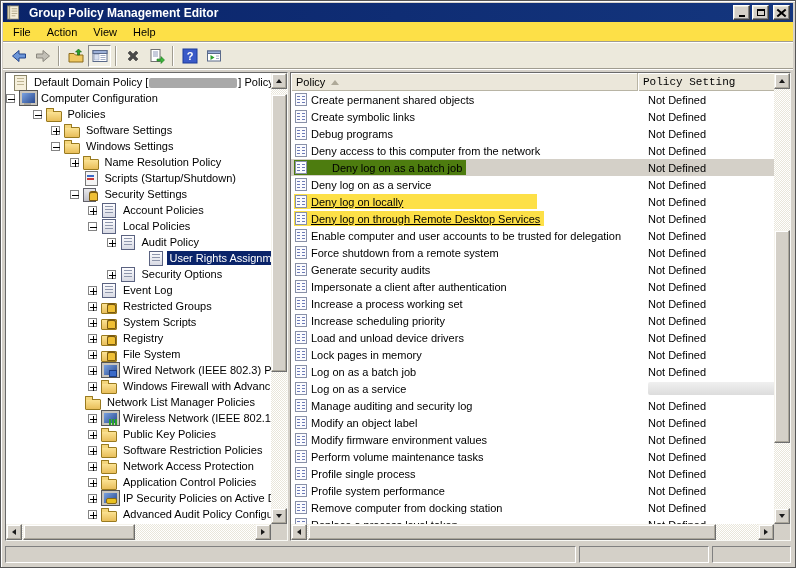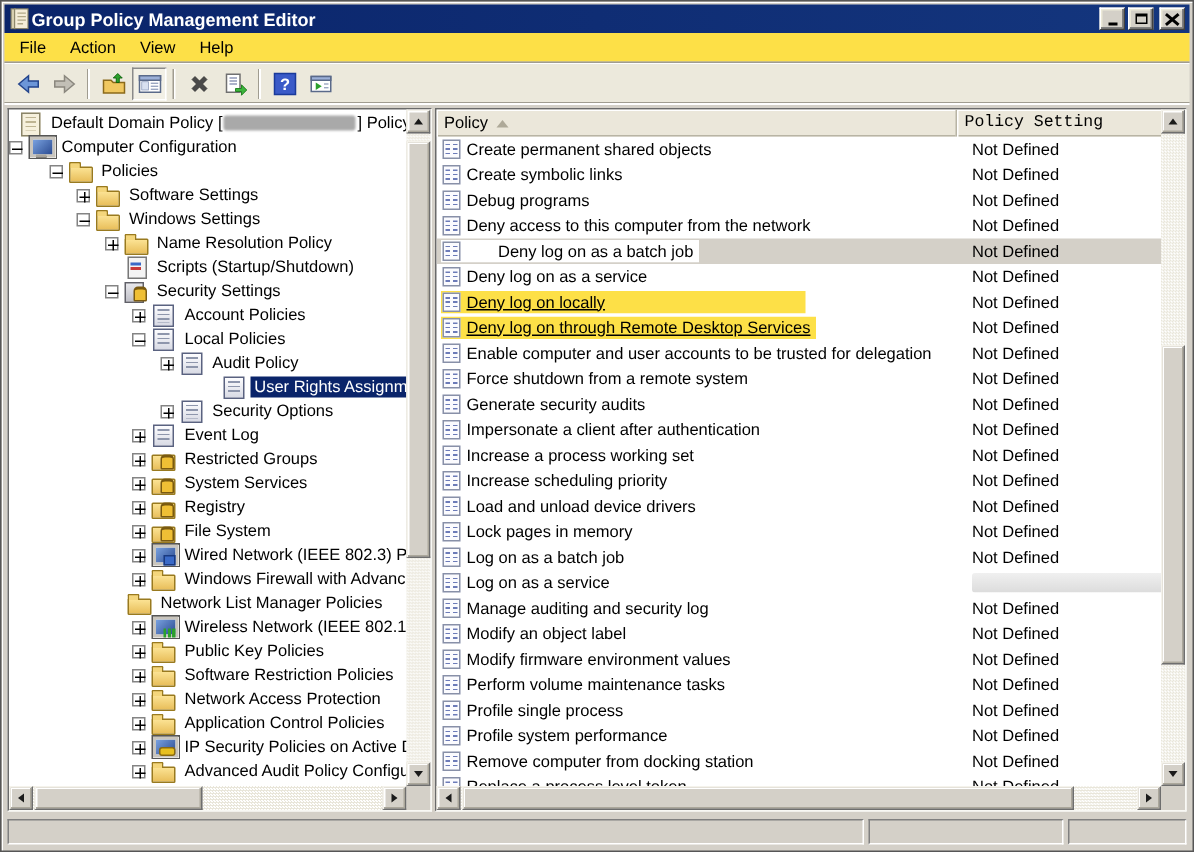--- a/index.html
+++ b/index.html
@@ -6,21 +6,21 @@
   *{box-sizing:border-box;}
   .win{
     width:796px;height:568px;margin:0;position:relative;
     background:#D4D0C8;border:1px solid #565656;padding:2px;
     display:flex;flex-direction:column;
     font-family:"Liberation Sans",sans-serif;font-size:11px;color:#000;
     box-shadow:inset 1px 1px 0 #fff;
   }
   
   .titlebar{height:19px;flex:0 0 19px;background:linear-gradient(90deg,#0A246A,#14367E);
-    display:flex;align-items:center;padding:0 3px;gap:0;}
+    display:flex;align-items:center;padding:0 3px;gap:8px;}
   .title-text{color:#fff;font-weight:bold;font-size:12px;flex:1;white-space:nowrap;overflow:hidden;}
   .title-icon{width:15px;height:15px;flex:0 0 15px;}
   .win-btns{display:flex;gap:2px;align-items:center;}
   .wbtn{width:17px;height:15px;background:#D4D0C8;border:1px solid;border-color:#fff #404040 #404040 #fff;
     box-shadow:inset -1px -1px 0 #808080,inset 1px 1px 0 #ECE9D8;
     display:flex;align-items:center;justify-content:center;padding:0;cursor:default;}
   .glyph-min{width:6px;height:2px;background:#000;margin-top:7px;}
   .glyph-max{width:8px;height:7px;border:1px solid #000;border-top:2px solid #000;}
   .glyph-x{position:relative;width:9px;height:8px;}
   .glyph-x::before,.glyph-x::after{content:"";position:absolute;left:-1px;top:3px;width:11px;height:2px;background:#000;}
@@ -109,21 +109,21 @@
   .hcell-policy{flex:0 0 347px;}
   .hcell-setting{flex:1;border-right:none;font-family:Liberation Mono, monospace;}
   .sort-asc{width:0;height:0;border-left:4px solid transparent;border-right:4px solid transparent;border-bottom:5px solid #AEA998;}
   .rows{position:absolute;top:18px;left:0;right:16px;bottom:16px;overflow:hidden;}
   .lrow{height:17px;display:flex;align-items:center;}
   .lrow.rsel{background:#D4D0C8;}
   .pcell{flex:0 0 347px;display:flex;align-items:center;overflow:hidden;padding-left:3px;white-space:nowrap;}
   .scell{flex:1;padding-left:10px;white-space:nowrap;overflow:hidden;}
   .hl{display:inline-flex;align-items:center;gap:4px;padding:1px 4px 1px 1px;}
   .hl.yellow{background:#fde047;min-width:243px;text-decoration:underline;}
-  .hl.olive{background:#ffffff;gap:25px;}
+  .hl.olive{background:#4d7c0f;gap:25px;}
   .doc-icon{width:12px;height:13px;flex:0 0 12px;background:#FBFBFE;border:1px solid #8890A8;position:relative;}
   .doc-icon::before,.doc-icon::after{content:"";position:absolute;top:2px;bottom:2px;width:3px;
     background:repeating-linear-gradient(180deg,#6C7BB8 0 1px,transparent 1px 3px);}
   .doc-icon::before{left:1px;}
   .doc-icon::after{right:1px;}
   .redact2{display:inline-block;width:128px;height:13px;border-radius:2px;
     background:linear-gradient(#F0F0F0,#DCDCDC);filter:blur(0.4px);vertical-align:middle;}
   
   .statusbar{height:22px;flex:0 0 22px;position:relative;background:#D4D0C8;}
   .spanel{position:absolute;top:3px;height:17px;border:1px solid;border-color:#808080 #fff #fff #808080;background:#D4D0C8;}
@@ -314,21 +314,21 @@
             <span class="tlabel">Event Log</span>
           </div>
           <div class="trow" style="padding-left: 82px;">
             <span class="exp plus"></span>
             <span class="ticon i-folder-lock"></span>
             <span class="tlabel">Restricted Groups</span>
           </div>
           <div class="trow" style="padding-left: 82px;">
             <span class="exp plus"></span>
             <span class="ticon i-folder-lock"></span>
-            <span class="tlabel">System Services</span>
+            <span class="tlabel">System Scripts</span>
           </div>
           <div class="trow" style="padding-left: 82px;">
             <span class="exp plus"></span>
             <span class="ticon i-folder-lock"></span>
             <span class="tlabel">Registry</span>
           </div>
           <div class="trow" style="padding-left: 82px;">
             <span class="exp plus"></span>
             <span class="ticon i-folder-lock"></span>
             <span class="tlabel">File System</span>

